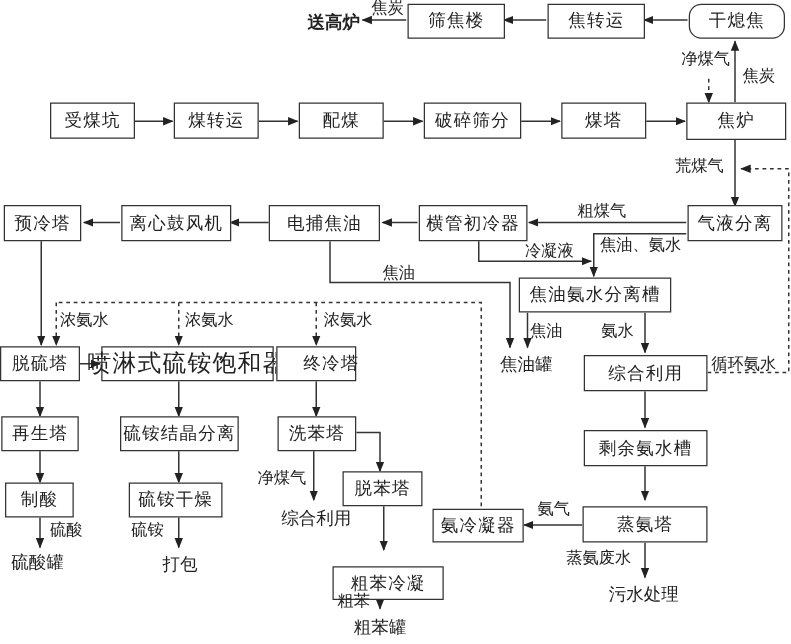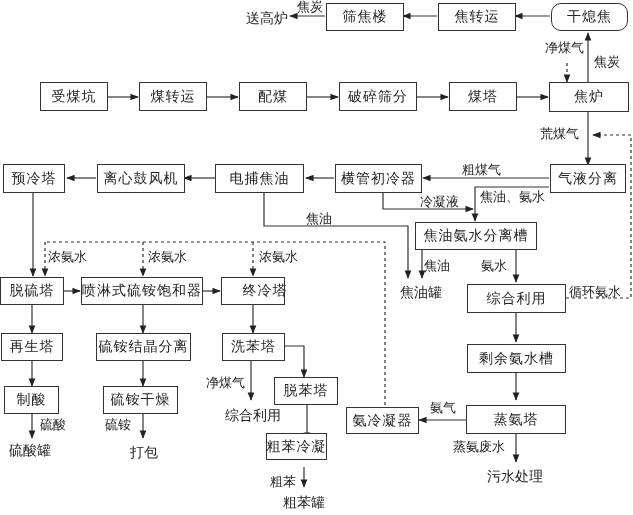--- a/index.html
+++ b/index.html
@@ -80,49 +80,49 @@
 
 <div class="box" style="left:40px;top:82px;width:68px;height:29px;">受煤坑</div>
 <div class="box" style="left:139px;top:82px;width:68px;height:29px;">煤转运</div>
 <div class="box" style="left:239px;top:82px;width:68px;height:29px;">配煤</div>
 <div class="box" style="left:339px;top:82px;width:78px;height:29px;">破碎筛分</div>
 <div class="box" style="left:449px;top:82px;width:68px;height:29px;">煤塔</div>
 <div class="box" style="left:549px;top:82px;width:80px;height:30px;">焦炉</div>
 <div class="box" style="left:551px;top:3px;width:77px;height:28px;border-radius:10px;">干熄焦</div>
 <div class="box" style="left:438px;top:3px;width:78px;height:28px;">焦转运</div>
 <div class="box" style="left:326px;top:3px;width:78px;height:28px;">筛焦楼</div>
-<div class="lbl" style="left:246px;top:11px;font-size:14px;">送高炉</div>
+<div class="lbl" style="left:246px;top:11px;font-size:14px;font-weight:bold;">送高炉</div>
 
 <div class="box" style="left:550px;top:164px;width:76px;height:29px;">气液分离</div>
 <div class="box" style="left:335px;top:164px;width:87px;height:29px;">横管初冷器</div>
 <div class="box" style="left:215px;top:164px;width:89px;height:29px;">电捕焦油</div>
 <div class="box" style="left:97px;top:164px;width:88px;height:29px;">离心鼓风机</div>
 <div class="box" style="left:3px;top:164px;width:62px;height:29px;">预冷塔</div>
 
 <div class="box" style="left:415px;top:222px;width:122px;height:28px;">焦油氨水分离槽</div>
 <div class="lbl" style="left:400px;top:285px;font-size:14px;">焦油罐</div>
 <div class="box" style="left:467px;top:284px;width:99px;height:29px;">综合利用</div>
 <div class="box" style="left:467px;top:344px;width:99px;height:29px;">剩余氨水槽</div>
 <div class="box" style="left:466px;top:405px;width:100px;height:29px;">蒸氨塔</div>
 <div class="box" style="left:346px;top:407px;width:73px;height:27px;">氨冷凝器</div>
 <div class="lbl" style="left:487px;top:469px;font-size:14px;">污水处理</div>
 
 <div class="box" style="left:0px;top:277px;width:64px;height:28px;">脱硫塔</div>
-<div class="box" style="left:81px;top:277px;width:122px;height:28px;font-size:14px;">喷淋式硫铵饱和器</div>
+<div class="box" style="left:81px;top:277px;width:138px;height:28px;font-size:19px;">喷淋式硫铵饱和器</div>
 <div class="box" style="left:221px;top:277px;width:64px;height:28px;padding-left:24px;">终冷塔</div>
 <div class="box" style="left:1px;top:333px;width:62px;height:28px;">再生塔</div>
 <div class="box" style="left:4px;top:386px;width:55px;height:28px;">制酸</div>
 <div class="lbl" style="left:9px;top:443px;font-size:14px;">硫酸罐</div>
 <div class="box" style="left:96px;top:333px;width:95px;height:28px;">硫铵结晶分离</div>
 <div class="box" style="left:103px;top:386px;width:75px;height:28px;">硫铵干燥</div>
 <div class="lbl" style="left:130px;top:445px;font-size:14px;">打包</div>
 <div class="box" style="left:222px;top:333px;width:63px;height:28px;font-family:Liberation Serif, serif;">洗苯塔</div>
 <div class="lbl" style="left:225px;top:408px;font-size:14px;">综合利用</div>
 <div class="box" style="left:274px;top:377px;width:64px;height:28px;">脱苯塔</div>
-<div class="box" style="left:266px;top:433px;width:61px;height:27px;">粗苯冷凝</div>
+<div class="box" style="left:266px;top:453px;width:89px;height:27px;">粗苯冷凝</div>
 <div class="lbl" style="left:283px;top:495px;font-size:14px;">粗苯罐</div>
 
 <div class="lbl" style="left:297px;top:0px;">焦炭</div>
 <div class="lbl" style="left:545px;top:41px;">净煤气</div>
 <div class="lbl" style="left:594px;top:55px;">焦炭</div>
 <div class="lbl" style="left:540px;top:127px;">荒煤气</div>
 <div class="lbl" style="left:462px;top:163px;">粗煤气</div>
 <div class="lbl" style="left:420px;top:195px;">冷凝液</div>
 <div class="lbl" style="left:480px;top:190px;">焦油、氨水</div>
 <div class="lbl" style="left:306px;top:212px;">焦油</div>

